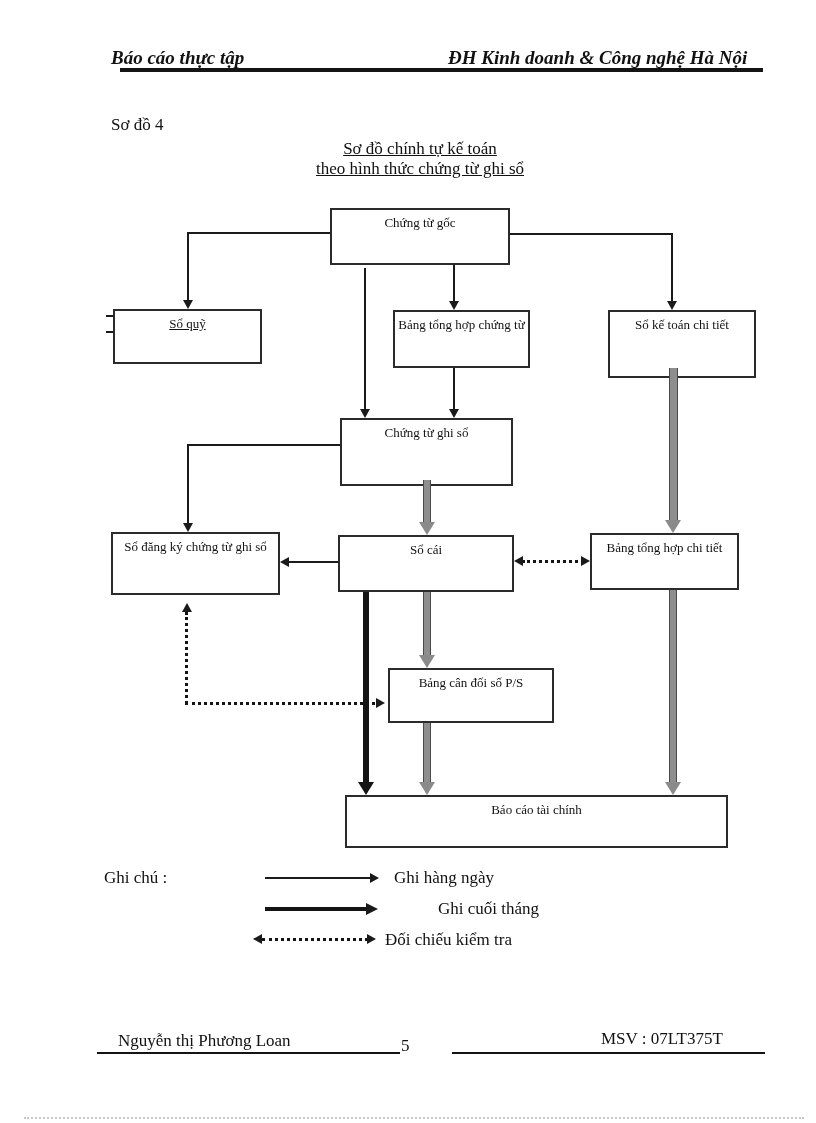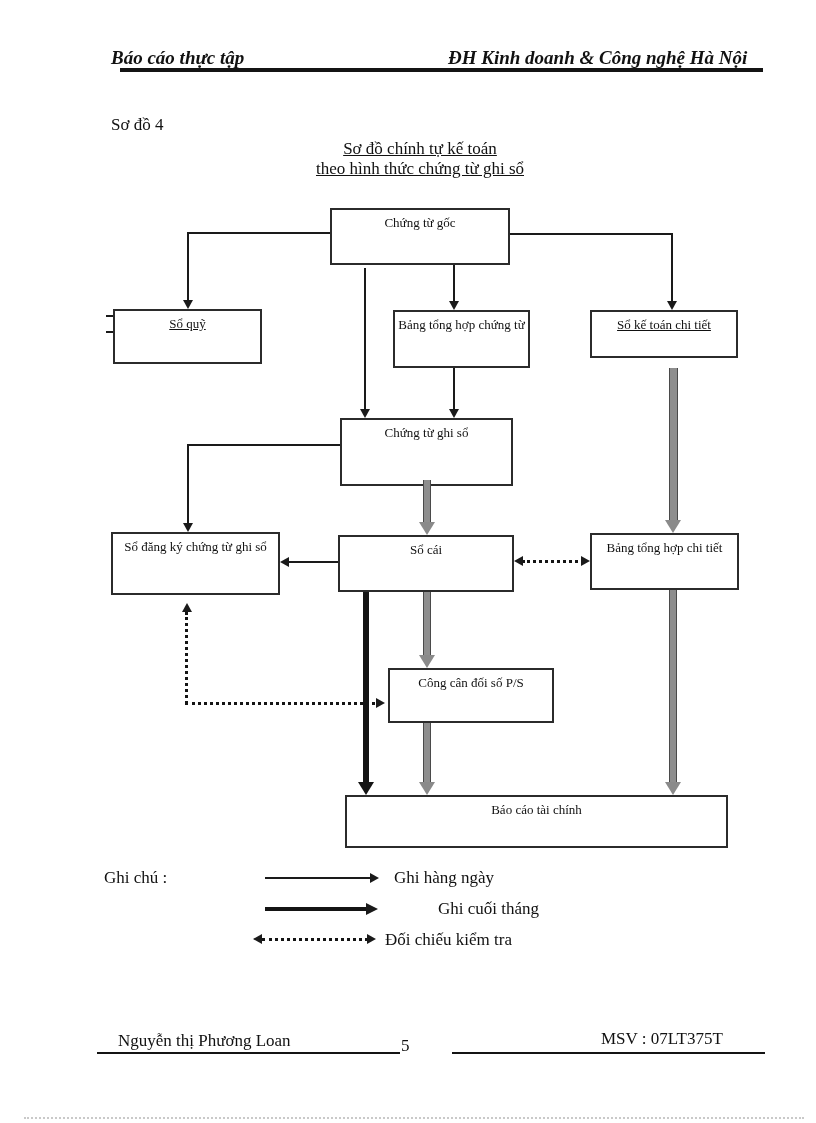--- a/index.html
+++ b/index.html
@@ -63,26 +63,26 @@
 
   <div class="txt lbl" style="left:111px;top:115px;text-align:right;">Sơ đồ 4</div>
   <div class="txt lbl" style="left:280px;top:139px;width:280px;text-align:center;white-space:normal;">
     <span style="text-decoration:underline;">Sơ đồ chính tự kế toán</span><br>
     <span style="text-decoration:underline;">theo hình thức chứng từ ghi sổ</span>
   </div>
 
   <div class="box" style="left:330px;top:208px;width:180px;height:57px;">Chứng từ gốc</div>
   <div class="box" style="left:113px;top:309px;width:149px;height:55px;text-decoration:underline;">Sổ quỹ</div>
   <div class="box" style="left:393px;top:310px;width:137px;height:58px;">Bảng tổng hợp chứng từ</div>
-  <div class="box" style="left:590px;top:310px;width:148px;height:48px;text-decoration:underline;">Sổ kế toán chi tiết</div>
+  <div class="box" style="left:608px;top:310px;width:148px;height:68px;">Sổ kế toán chi tiết</div>
   <div class="box" style="left:340px;top:418px;width:173px;height:68px;">Chứng từ ghi sổ</div>
   <div class="box" style="left:111px;top:532px;width:169px;height:63px;">Sổ đăng ký chứng từ ghi sổ</div>
   <div class="box" style="left:338px;top:535px;width:176px;height:57px;">Sổ cái</div>
   <div class="box" style="left:590px;top:533px;width:149px;height:57px;">Bảng tổng hợp chi tiết</div>
-  <div class="box" style="left:388px;top:668px;width:166px;height:55px;">Công cân đối số P/S</div>
+  <div class="box" style="left:388px;top:668px;width:166px;height:55px;">Bảng cân đối số P/S</div>
   <div class="box" style="left:345px;top:795px;width:383px;height:53px;">Báo cáo tài chính</div>
 
   <div class="tick" style="left:106px;top:315px;width:7px;height:2px;"></div>
   <div class="tick" style="left:106px;top:331px;width:7px;height:2px;"></div>
 
   <div>
     <div class="hline" style="left:187px;top:232px;width:143px;"></div>
     <div class="vline" style="left:187px;top:232px;height:68px;"></div>
     <div class="ah-down" style="left:183px;top:300px;"></div>
   </div>

